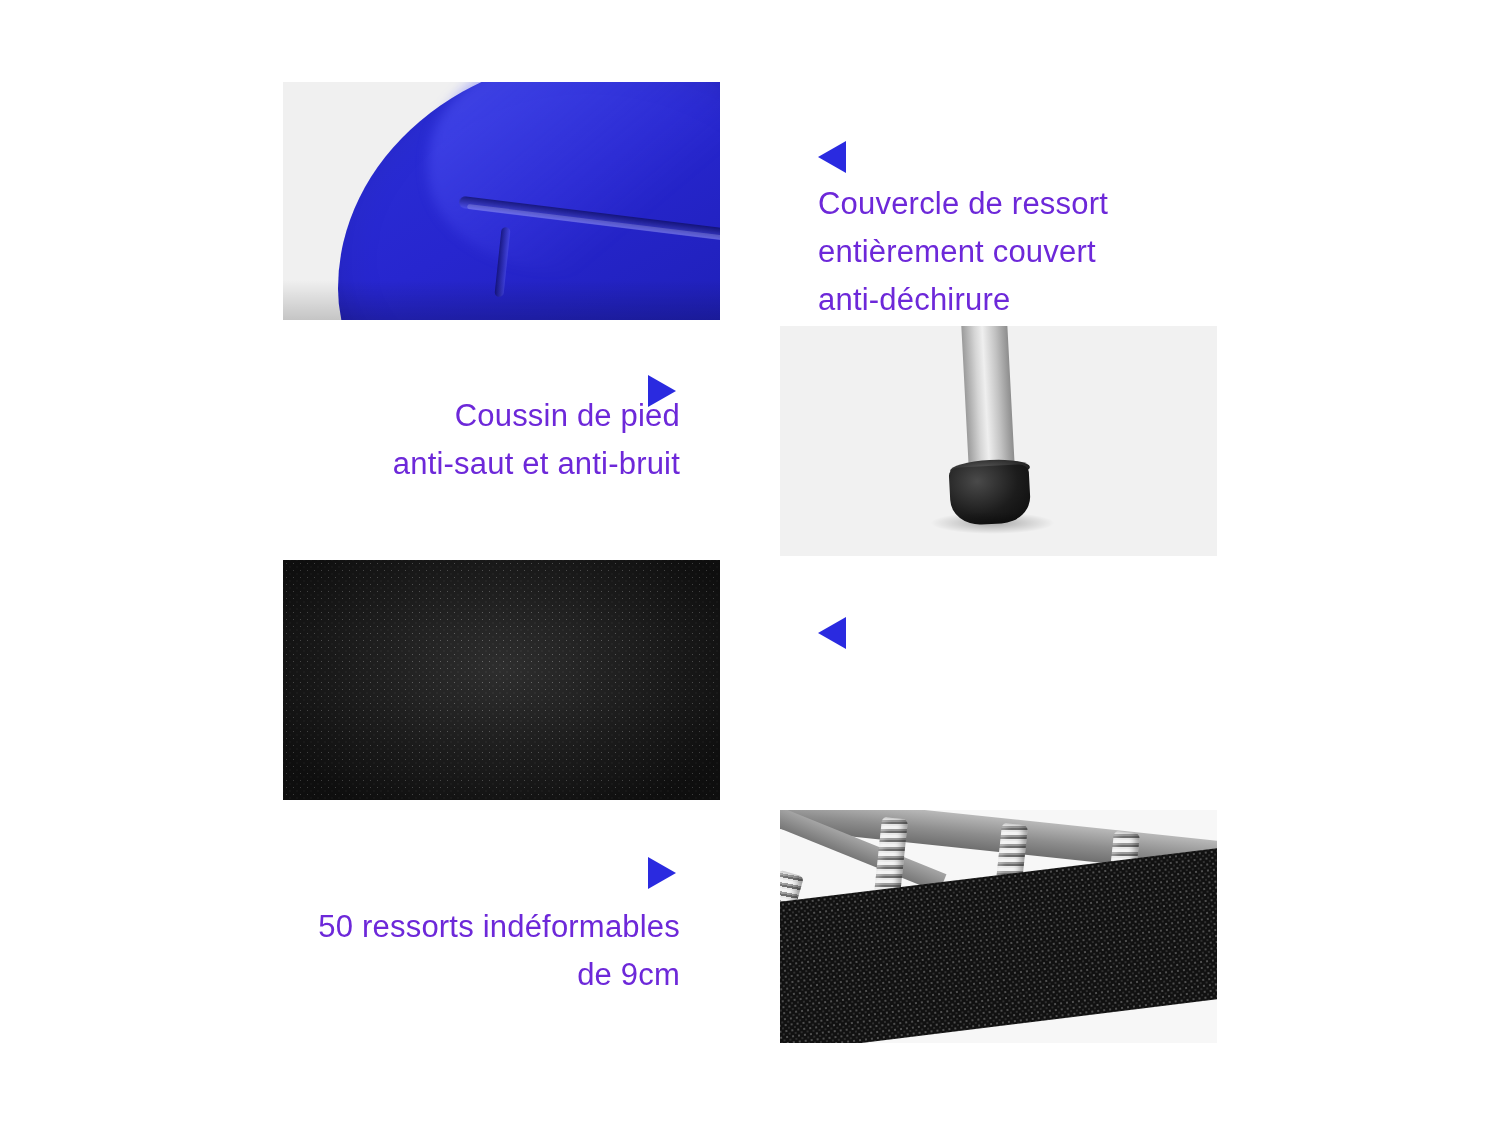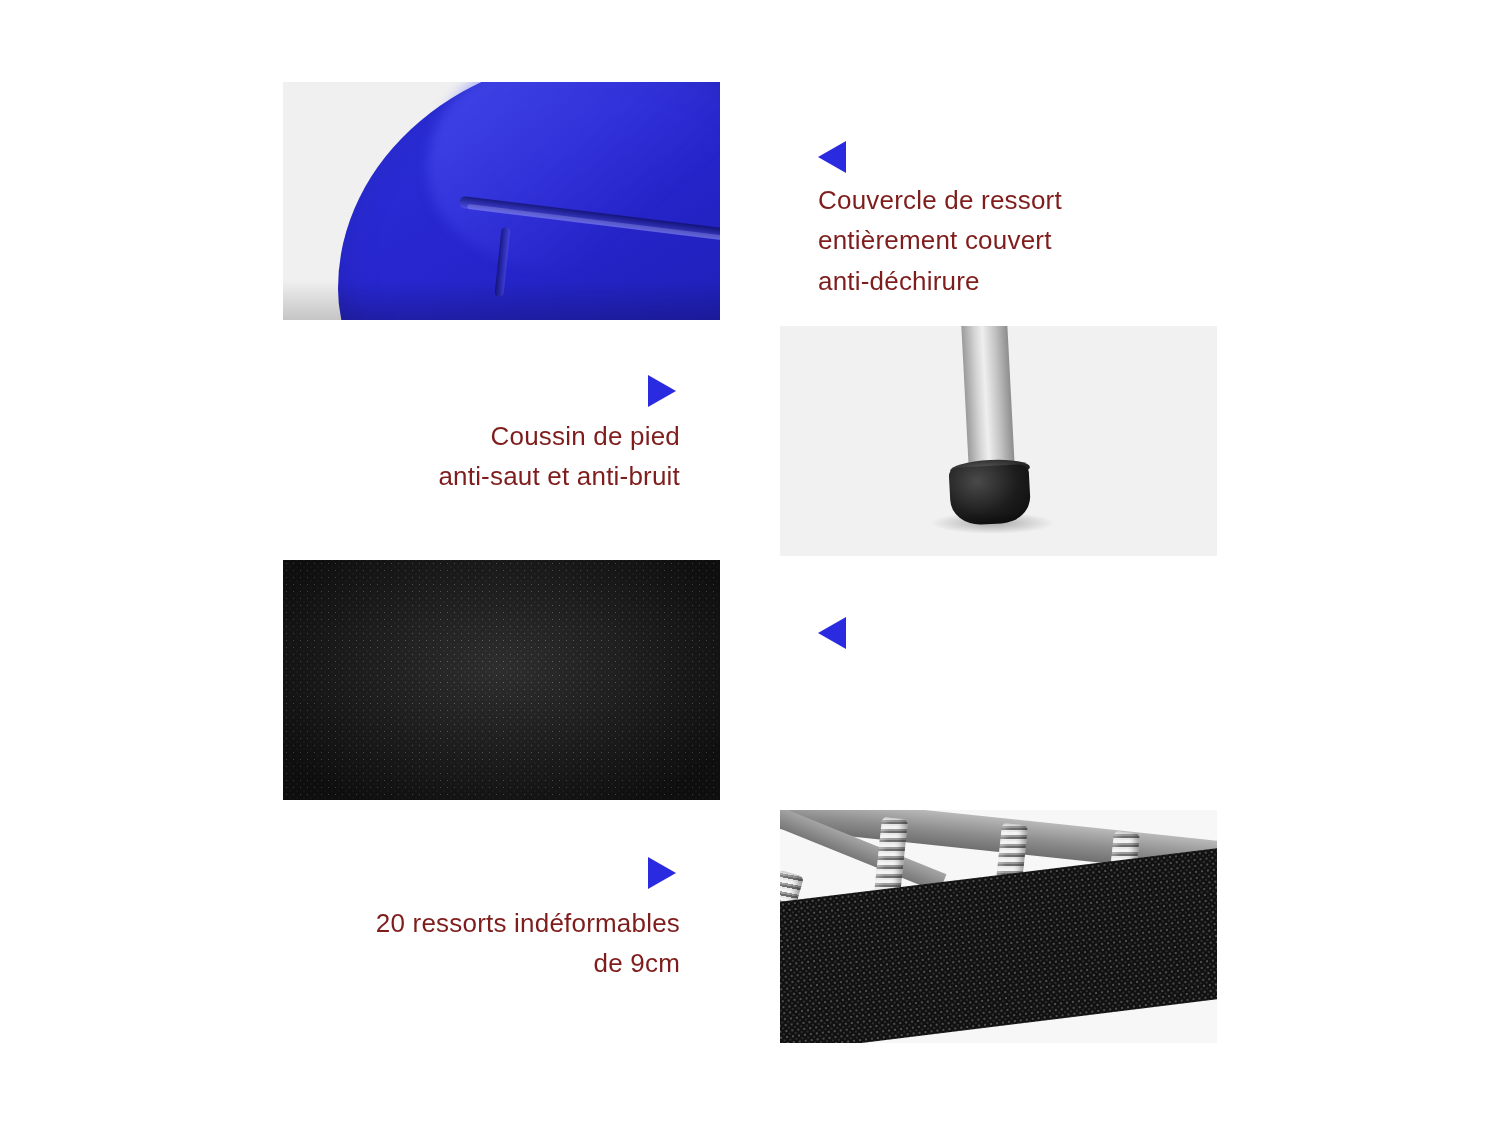--- a/index.html
+++ b/index.html
@@ -23,23 +23,23 @@
 
   
   .panel {
     position: absolute;
     overflow: hidden;
   }
 
   
   .caption {
     position: absolute;
-    font-size: 26px;
+    font-size: 31px;
     line-height: 1.55;
-    color: #7f1d1d;
+    color: #6d28d9;
     letter-spacing: .2px;
     white-space: pre-line;
   }
   .caption.right-align {
     text-align: right;
   }
   .caption.left-align {
     text-align: left;
   }
 
@@ -278,32 +278,32 @@
 anti-déchirure</div>
 
   <div class="panel" id="img-leg">
     <div class="leg-tube"></div>
     <div class="foot-top"></div>
     <div class="foot"></div>
     <div class="foot-shadow"></div>
   </div>
 
   <div class="arrow right" style="left:648px; top:375px;"></div>
-  <div class="caption right-align" style="left:300px; top:416px; width:380px;">Coussin de pied
+  <div class="caption right-align" style="left:300px; top:392px; width:380px;">Coussin de pied
 anti-saut et anti-bruit</div>
 
   <div class="panel" id="img-mat">
     <div class="tex"></div>
     <div class="vign"></div>
   </div>
 
   <div class="arrow left" style="left:818px; top:617px;"></div>
 
   <div class="arrow right" style="left:648px; top:857px;"></div>
-  <div class="caption right-align" style="left:280px; top:903px; width:400px;">20 ressorts indéformables
+  <div class="caption right-align" style="left:280px; top:903px; width:400px;">50 ressorts indéformables
 de 9cm</div>
 
   <div class="panel" id="img-springs">
     <div class="frame-bar"></div>
     <div class="frame-bar2"></div>
 
     <div class="spring" style="left:98px; top:8px; height:78px; transform:rotate(6deg);"></div>
     <div class="spring" style="left:218px; top:14px; height:78px; transform:rotate(6deg);"></div>
     <div class="spring" style="left:330px; top:22px; height:78px; transform:rotate(6deg);"></div>
     <div class="spring" style="left:-10px; top:62px; height:62px; transform:rotate(16deg);"></div>

